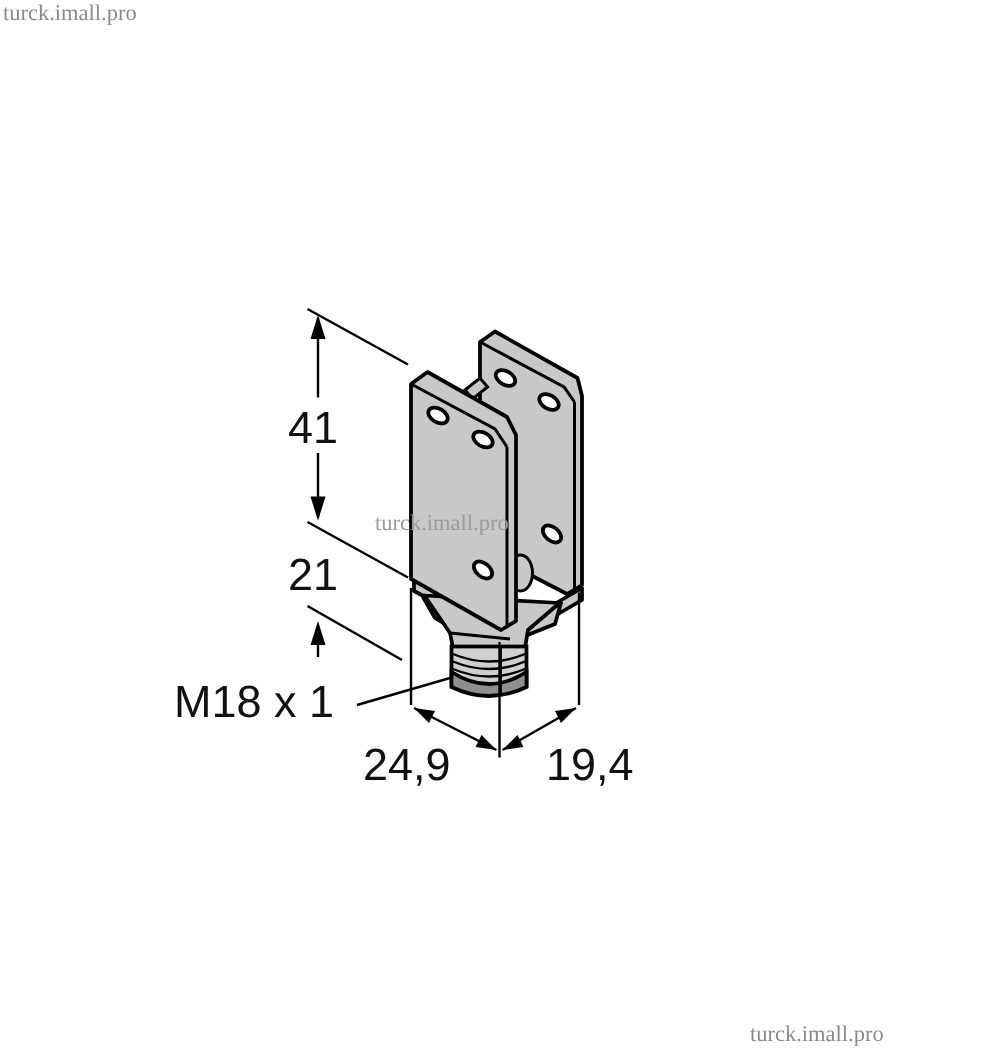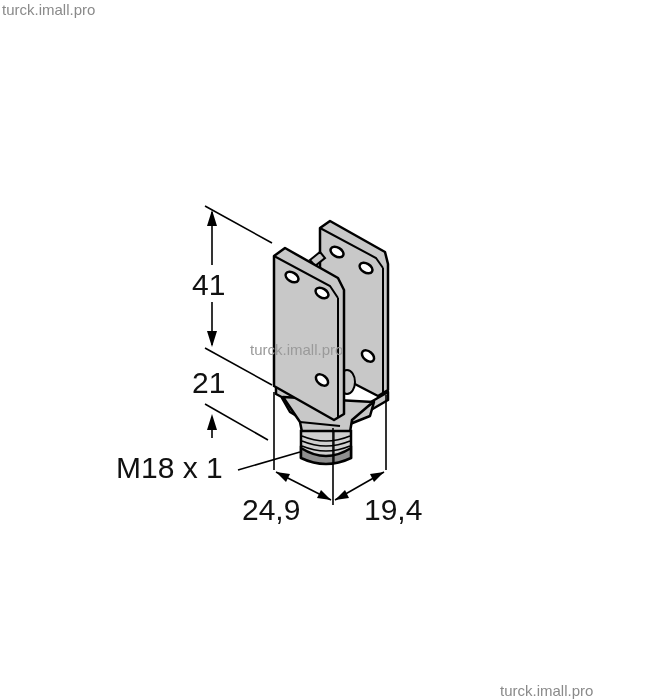--- a/index.html
+++ b/index.html
@@ -1,17 +1,17 @@
 <!DOCTYPE html>
 <html><head>
   <meta charset="utf-8">
   <style>
     html, body { margin: 0; padding: 0; background: #ffffff; }
     body { width: 654px; height: 700px; position: relative; overflow: hidden; }
-    .wm { position: absolute; font-family: Liberation Sans, sans-serif; font-size: 15px; color: #8a8a8a; letter-spacing: 0px; white-space: nowrap; }
+    .wm { position: absolute; font-family: Liberation Serif, serif; font-size: 15px; color: #8a8a8a; letter-spacing: 0px; white-space: nowrap; }
     #wm-top { left: 2px; top: 1px; }
     #wm-mid { left: 250px; top: 341px; color: #9a9a9a; }
     #wm-bot { left: 500px; top: 682px; }
     svg { position: absolute; left: 0; top: 0; }
     .dim { font-family: "Liberation Sans", "DejaVu Sans", sans-serif; font-size: 30px; fill: #111; font-weight: 300; }
   </style>
 </head>
 <body>
 
 <div class="wm" id="wm-top">turck.imall.pro</div>

